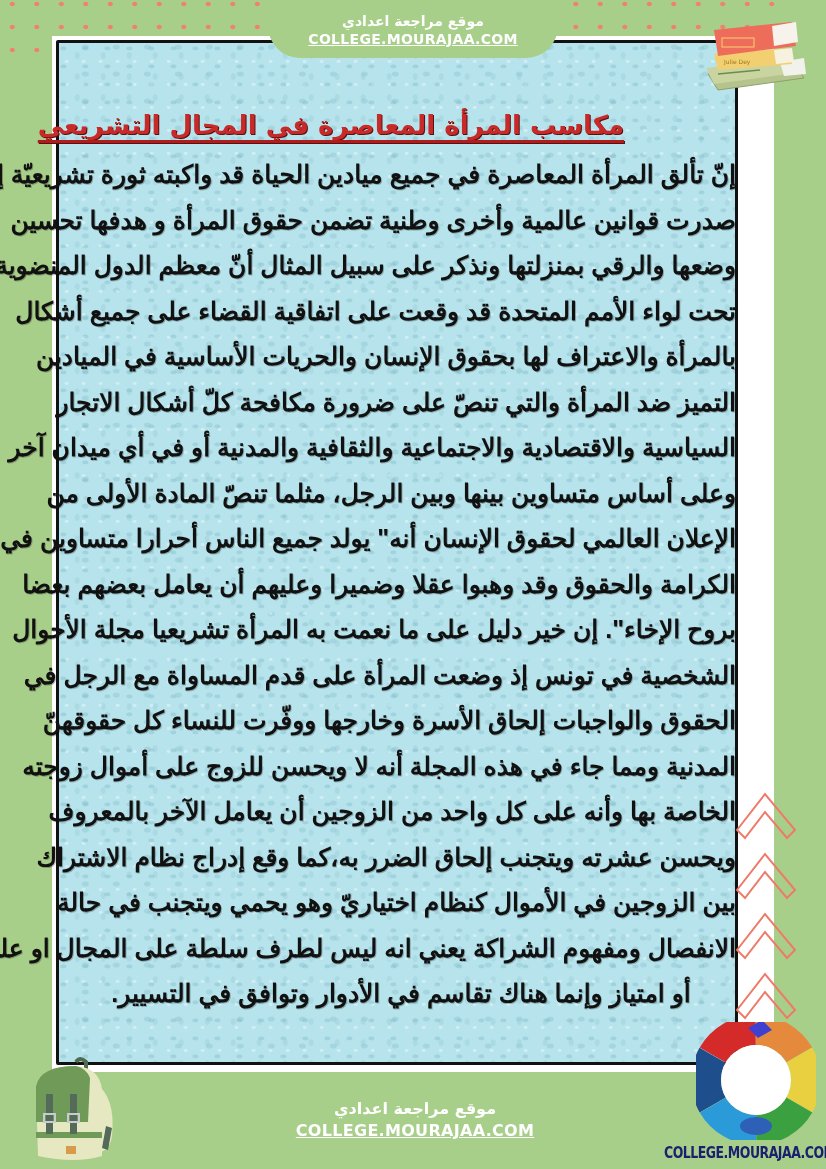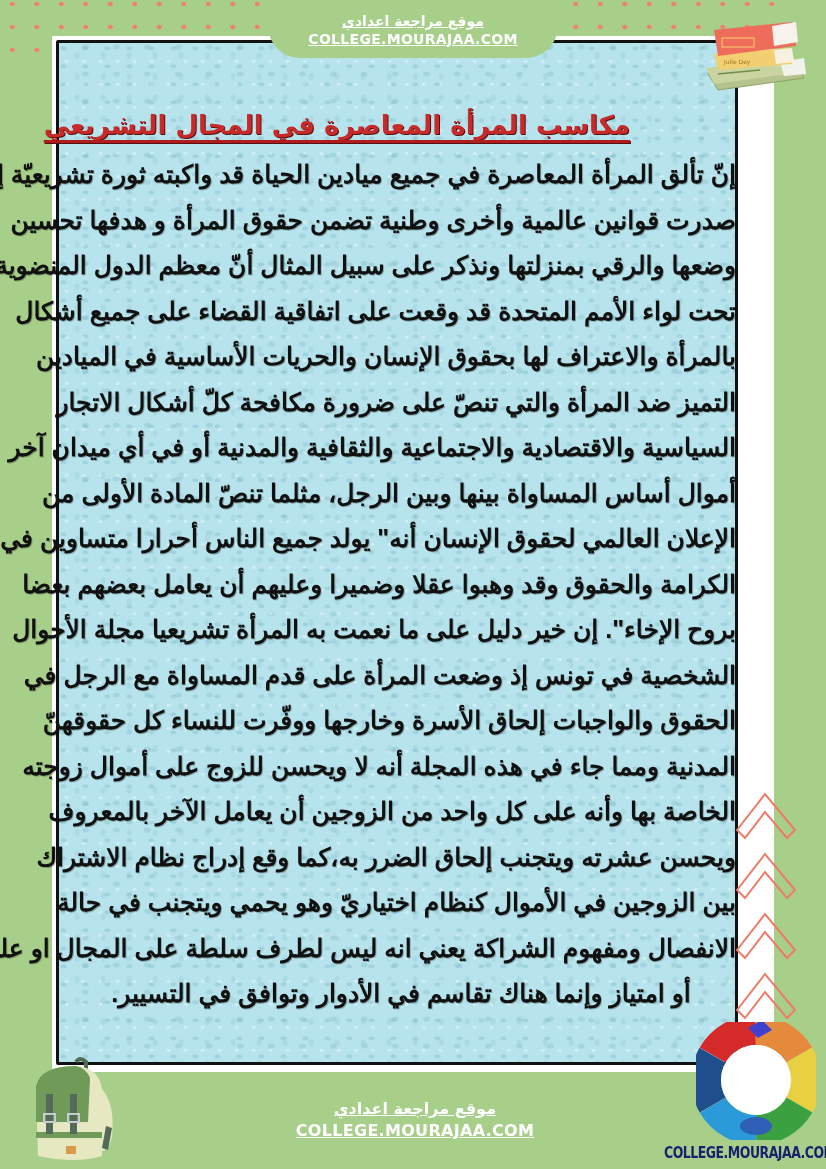--- a/index.html
+++ b/index.html
@@ -44,33 +44,33 @@
       background: #a8cf8a; border-radius: 0 0 32px 32px;
       text-align: center; color: #ffffff;
     }
     .bottom-badge {
       position: absolute; left: 270px; top: 1082px; width: 290px; height: 87px;
       background: #a8cf8a; border-radius: 40px 40px 0 0;
       text-align: center; color: #ffffff;
     }
     .badge-ar {
       font-family: "DejaVu Sans", sans-serif; font-weight: bold;
-      text-decoration: underline; direction: rtl; display: block;
+      direction: rtl; display: block;
     }
     .badge-en {
       font-family: "DejaVu Sans", sans-serif; font-weight: bold;
       text-decoration: underline; display: block; letter-spacing: 0.3px;
     }
     .top-badge .badge-ar { font-size: 14px; padding-top: 12px; line-height: 18px; }
     .top-badge .badge-en { font-size: 14px; line-height: 18px; }
     .bottom-badge .badge-ar { font-size: 16px; padding-top: 16px; line-height: 22px; }
     .bottom-badge .badge-en { font-size: 16px; line-height: 22px; }
 
     .title {
-      position: absolute; left: 180px; top: 110px; width: 450px;
+      position: absolute; left: 174px; top: 110px; width: 450px;
       text-align: right; direction: rtl;
       font-family: "DejaVu Sans", sans-serif; font-weight: bold; font-size: 26px;
       color: #c82a2a;
       text-shadow: 1px 1px 0 #5a1010;
       text-decoration: underline; text-decoration-color: #b01c1c;
       text-decoration-thickness: 3px; text-underline-offset: 6px;
       white-space: nowrap;
     }
     .body-text {
       position: absolute; left: 66px; top: 152px; width: 670px;
@@ -131,21 +131,21 @@
 <div class="title">مكاسب المرأة المعاصرة في المجال التشريعي</div>
 
 <div class="body-text">
   <div class="line">إنّ تألق المرأة المعاصرة في جميع ميادين الحياة قد واكبته ثورة تشريعيّة إذ</div>
   <div class="line">صدرت قوانين عالمية وأخرى وطنية تضمن حقوق المرأة و هدفها تحسين</div>
   <div class="line">وضعها والرقي بمنزلتها ونذكر على سبيل المثال أنّ معظم الدول المنضوية</div>
   <div class="line">تحت لواء الأمم المتحدة قد وقعت على اتفاقية القضاء على جميع أشكال</div>
   <div class="line">بالمرأة والاعتراف لها بحقوق الإنسان والحريات الأساسية في الميادين</div>
   <div class="line">التميز ضد المرأة والتي تنصّ على ضرورة مكافحة كلّ أشكال الاتجار</div>
   <div class="line">السياسية والاقتصادية والاجتماعية والثقافية والمدنية أو في أي ميدان آخر</div>
-  <div class="line center">أموال أساس المساواة بينها وبين الرجل، مثلما تنصّ المادة الأولى من</div>
+  <div class="line center">وعلى أساس متساوين بينها وبين الرجل، مثلما تنصّ المادة الأولى من</div>
   <div class="line">الإعلان العالمي لحقوق الإنسان أنه" يولد جميع الناس أحرارا متساوين في</div>
   <div class="line">الكرامة والحقوق وقد وهبوا عقلا وضميرا وعليهم أن يعامل بعضهم بعضا</div>
   <div class="line">بروح الإخاء". إن خير دليل على ما نعمت به المرأة تشريعيا مجلة الأحوال</div>
   <div class="line center">الشخصية في تونس إذ وضعت المرأة على قدم المساواة مع الرجل في</div>
   <div class="line center">الحقوق والواجبات إلحاق الأسرة وخارجها ووفّرت للنساء كل حقوقهنّ</div>
   <div class="line center">المدنية ومما جاء في هذه المجلة أنه لا ويحسن للزوج على أموال زوجته</div>
   <div class="line center">الخاصة بها وأنه على كل واحد من الزوجين أن يعامل الآخر بالمعروف</div>
   <div class="line center">ويحسن عشرته ويتجنب إلحاق الضرر به،كما وقع إدراج نظام الاشتراك</div>
   <div class="line center">بين الزوجين في الأموال كنظام اختياريّ وهو يحمي ويتجنب في حالة</div>
   <div class="line">الانفصال ومفهوم الشراكة يعني انه ليس لطرف سلطة على المجال او علويّة</div>

